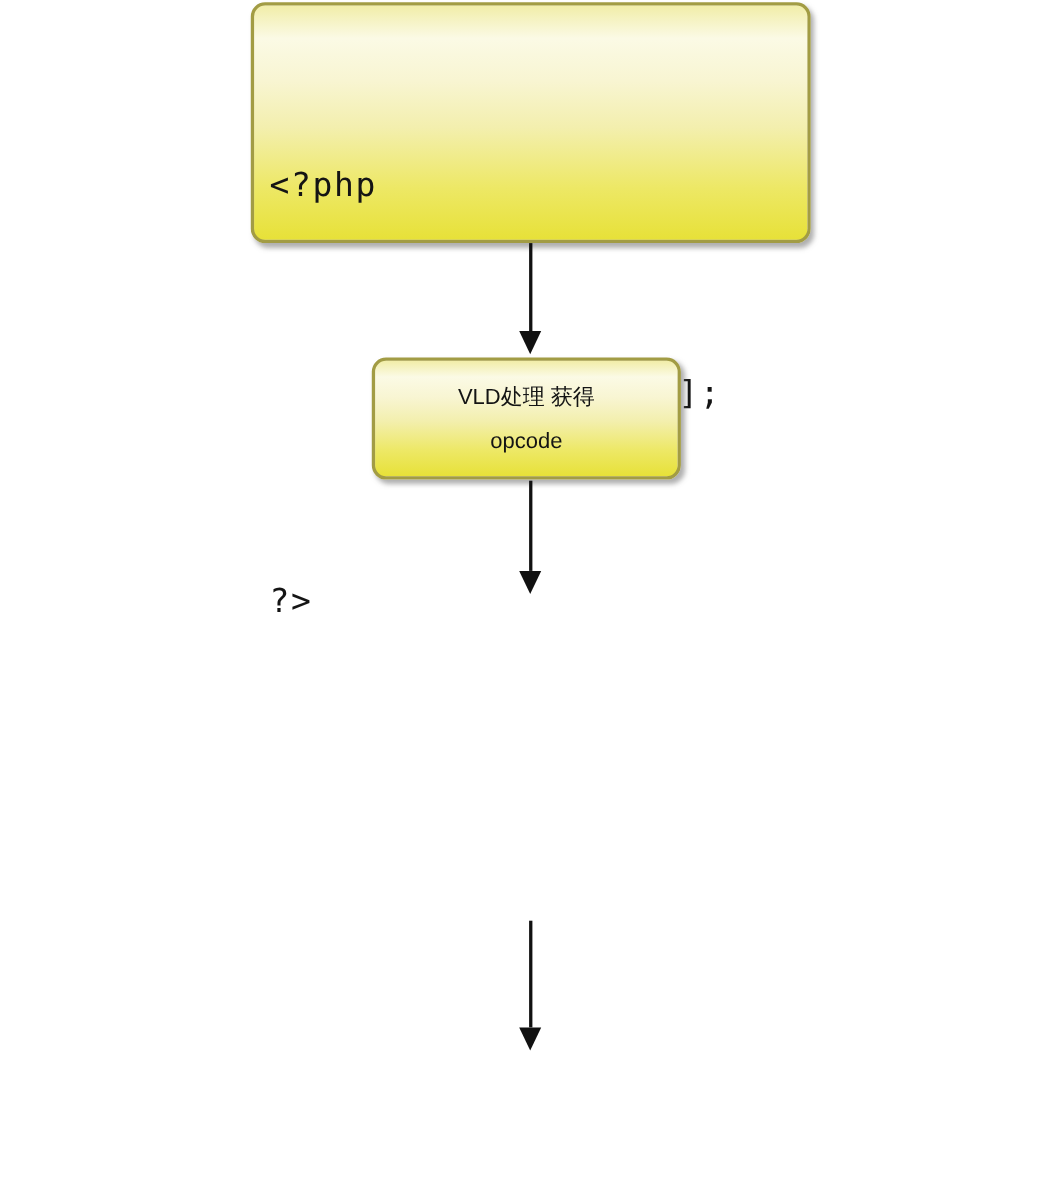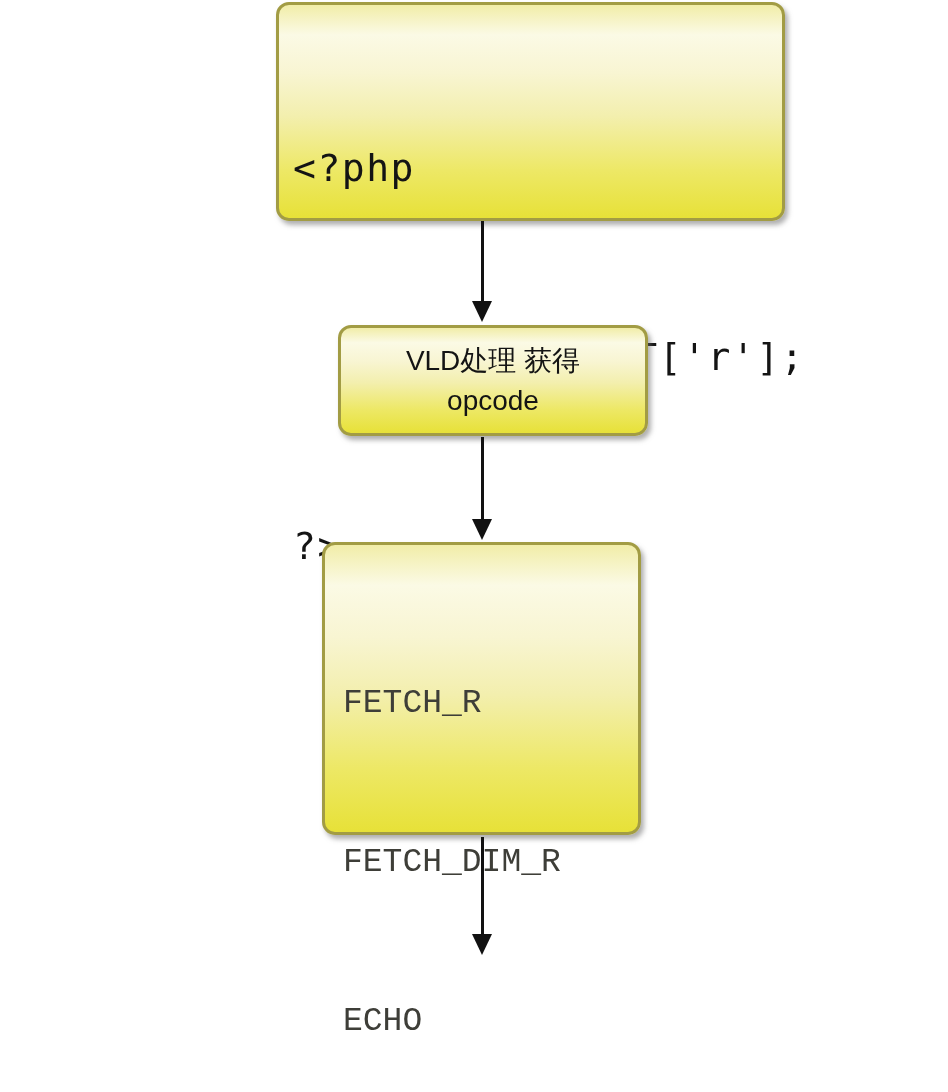--- a/index.html
+++ b/index.html
@@ -28,38 +28,37 @@
       #ede865 78%,
       #e7e138 100%);
     box-shadow: 3px 4px 5px rgba(110,110,110,0.55);
   }
   
   .node-php {
     left: 228px; top: 2px;
     width: 509px; height: 219px;
     padding: 6px 0 0 14px;
     font-family: "DejaVu Sans Mono", monospace;
-    font-size: 38px;
+    font-size: 30px;
     letter-spacing: 1.5px;
     line-height: 63px;
     color: #141414;
     white-space: pre;
-    margin-left: 48px;
   }
   
   .node-vld {
     left: 338px; top: 325px;
-    width: 310px; height: 111px;
+    width: 281px; height: 111px;
     display: flex;
     flex-direction: column;
     justify-content: center;
     align-items: center;
     text-align: center;
     font-family: "Liberation Sans", "DejaVu Sans", sans-serif;
-    font-size: 28px;
+    font-size: 20px;
     line-height: 40px;
     color: #141414;
   }
   
   .node-oplist {
     left: 322px; top: 542px;
     width: 319px; height: 293px;
     padding: 26px 0 0 18px;
     font-family: "Liberation Mono", "DejaVu Sans Mono", monospace;
     font-size: 33px;
@@ -120,27 +119,20 @@
   <div class="node node-vld">
     <div>VLD处理 获得</div>
     <div>opcode</div>
   </div>
 
   <div class="arrow arrow-2">
     <div class="shaft"></div>
     <div class="head"></div>
   </div>
 
-  <div class="node node-oplist">
-    <div>FETCH_R</div>
-    <div>FETCH_DIM_R</div>
-    <div>ECHO</div>
-    
-    
-  </div>
 
   <div class="arrow arrow-3">
     <div class="shaft"></div>
     <div class="head"></div>
   </div>
 
 
 </div>
 
 </body></html>

